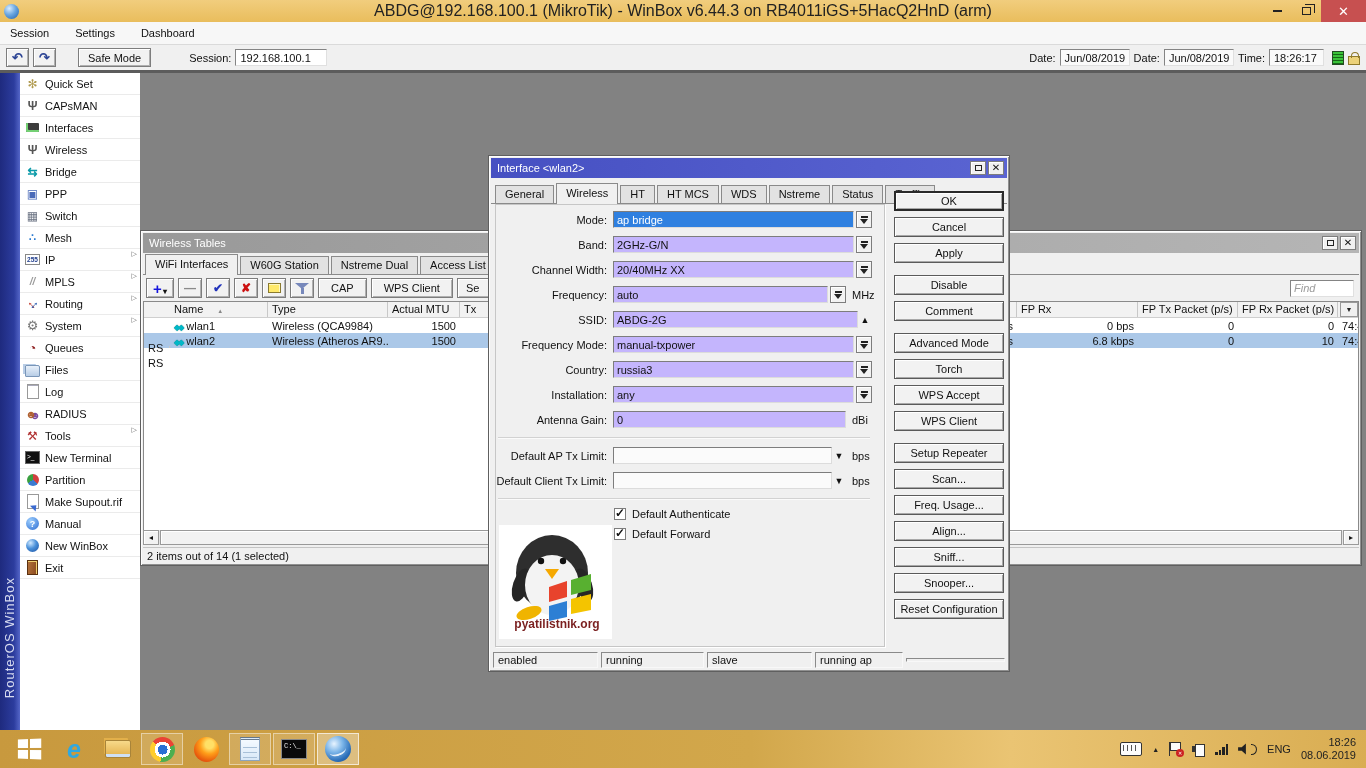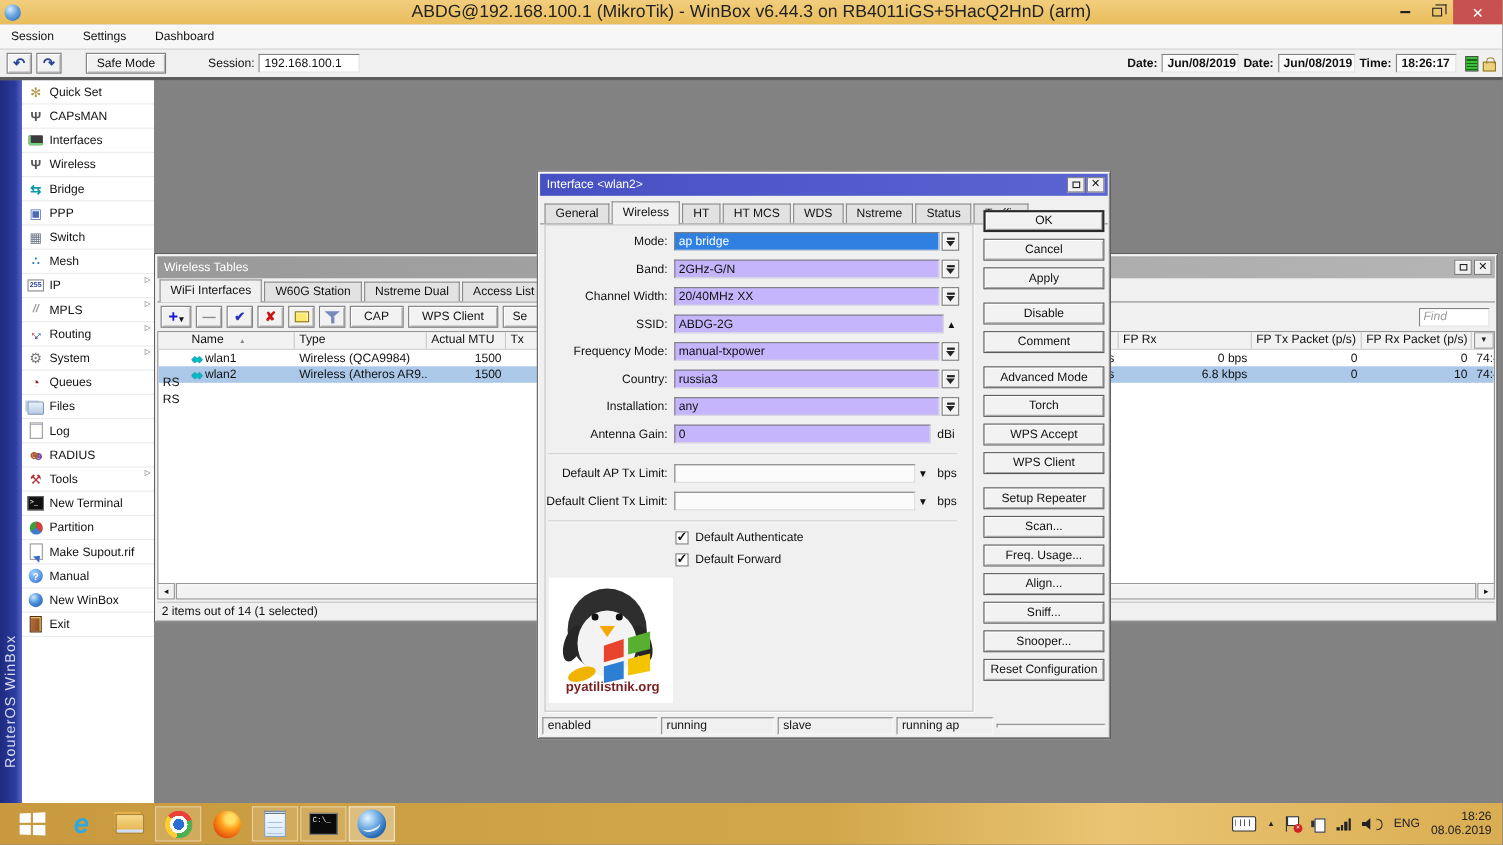--- a/index.html
+++ b/index.html
@@ -19,21 +19,21 @@
 
   .menubar { height:23px; background:#f7f7f7; border-bottom:1px solid #dadada; display:flex; align-items:center; gap:26px; padding-left:10px; }
   .menu-item { font-size:11px; }
 
   .toolbar { height:25px; background:#f0f0f0; display:flex; align-items:center; padding:0 6px; gap:4px; }
   .tool-sq { width:23px; height:19px; background:#f2f2f2; border:1px solid #7d7d7d; box-shadow:inset 1px 1px 0 #fff, inset -1px -1px 0 #b0b0b0; display:flex; align-items:center; justify-content:center; color:#2c4494; font-size:13px; font-weight:bold; }
   .safe-mode { margin-left:18px; height:19px; padding:0 9px; background:#f2f2f2; border:1px solid #7d7d7d; box-shadow:inset 1px 1px 0 #fff, inset -1px -1px 0 #b0b0b0; display:flex; align-items:center; }
   .tb-label { margin-left:34px; }
   .sunken { height:17px; background:#fff; border:1px solid #848484; border-right-color:#e0e0e0; border-bottom-color:#e0e0e0; padding:0 4px; display:flex; align-items:center; }
   .session-box { width:92px; }
-  .tb-right { margin-left:auto; display:flex; align-items:center; gap:4px;font-weight:bold; }
+  .tb-right { margin-left:auto; display:flex; align-items:center; gap:4px; }
   .ro-box { background:#fafafa; }
   .date-box { width:70px; }
   .time-box { width:55px; }
   .meter-icon { width:12px; height:14px; border:1px solid #234a23; background:repeating-linear-gradient(180deg,#39c239 0 2px,#156615 2px 3px); margin-left:4px; }
   .lock-icon { width:12px; height:9px; background:#ecd27a; border:1px solid #8f7a2c; position:relative; margin-top:5px; }
   .lock-icon::before { content:""; position:absolute; left:2px; top:-5px; width:6px; height:5px; border:1.5px solid #8f7a2c; border-bottom:none; border-radius:4px 4px 0 0; }
 
   .dark-sep { height:3px; background:#5c5c5c; }
 
   
@@ -461,20 +461,26 @@
           <span class="flabel">Band:</span>
           <span class="finput">2GHz-G/N</span>
           <span class="ddbtn"></span>
         </div>
         <div class="frow">
           <span class="flabel">Channel Width:</span>
           <span class="finput">20/40MHz XX</span>
           <span class="ddbtn"></span>
         </div>
         <div class="frow">
+          <span class="flabel">Frequency:</span>
+          <span class="finput">auto</span>
+          <span class="ddbtn"></span>
+          <span class="fsuffix">MHz</span>
+        </div>
+        <div class="frow">
           <span class="flabel">SSID:</span>
           <span class="finput">ABDG-2G</span>
           <span class="plain-tri">▲</span>
         </div>
         <div class="frow">
           <span class="flabel">Frequency Mode:</span>
           <span class="finput">manual-txpower</span>
           <span class="ddbtn"></span>
         </div>
         <div class="frow">

